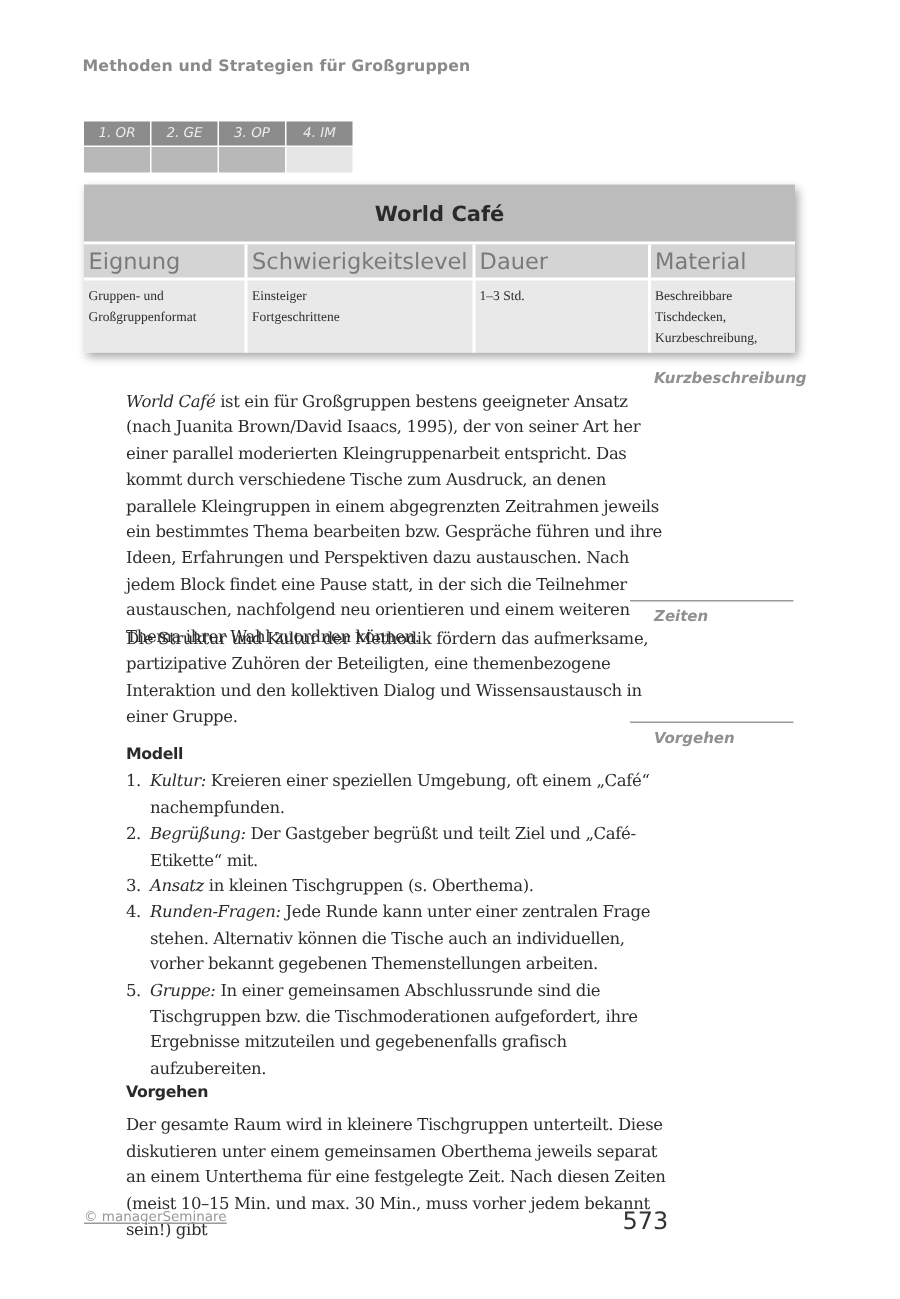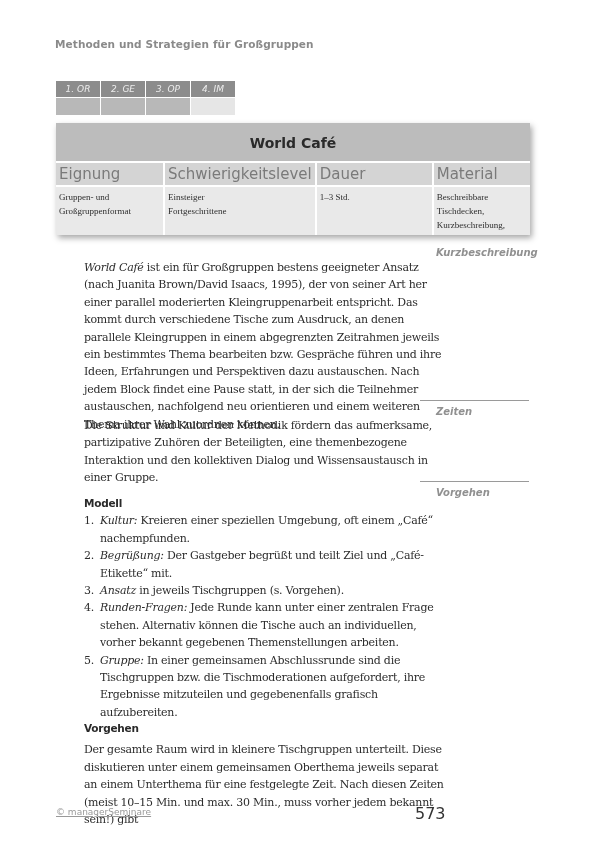--- a/index.html
+++ b/index.html
@@ -99,21 +99,21 @@
 
 <div class="body-text" style="top:401px;">
   <p>Die Struktur und Kultur der Methodik fördern das aufmerksame, partizipative Zuhören der Beteiligten, eine themenbezogene Interaktion und den kollektiven Dialog und Wissensaustausch in einer Gruppe.</p>
 </div>
 
 <div class="body-text" style="top:479px;">
   <div class="section-head">Modell</div>
   <ol class="steps">
     <li><span class="num">1.</span><em>Kultur:</em><span> Kreieren einer speziellen Umgebung, oft einem „Café“ nachempfunden.</span></li>
     <li><span class="num">2.</span><em>Begrüßung:</em><span> Der Gastgeber begrüßt und teilt Ziel und „Café-Etikette“ mit.</span></li>
-    <li><span class="num">3.</span><em>Ansatz</em><span> in jeweils Tischgruppen (s. Vorgehen).</span></li>
+    <li><span class="num">3.</span><em>Ansatz</em><span> in kleinen Tischgruppen (s. Oberthema).</span></li>
     <li><span class="num">4.</span><em>Runden-Fragen:</em><span> Jede Runde kann unter einer zentralen Frage stehen. Alternativ können die Tische auch an individuellen, vorher bekannt gegebenen Themenstellungen arbeiten.</span></li>
     <li><span class="num">5.</span><em>Gruppe:</em><span> In einer gemeinsamen Abschlussrunde sind die Tischgruppen bzw. die Tischmoderationen aufgefordert, ihre Ergebnisse mitzuteilen und gegebenenfalls grafisch aufzubereiten.</span></li>
   </ol>
 </div>
 
 <div class="body-text" style="top:704px;">
   <div class="section-head">Vorgehen</div>
   <p style="margin-top:4px;">Der gesamte Raum wird in kleinere Tischgruppen unterteilt. Diese diskutieren unter einem gemeinsamen Oberthema jeweils separat an einem Unterthema für eine festgelegte Zeit. Nach diesen Zeiten (meist 10–15 Min. und max. 30 Min., muss vorher jedem bekannt sein!) gibt</p>
 </div>
 

